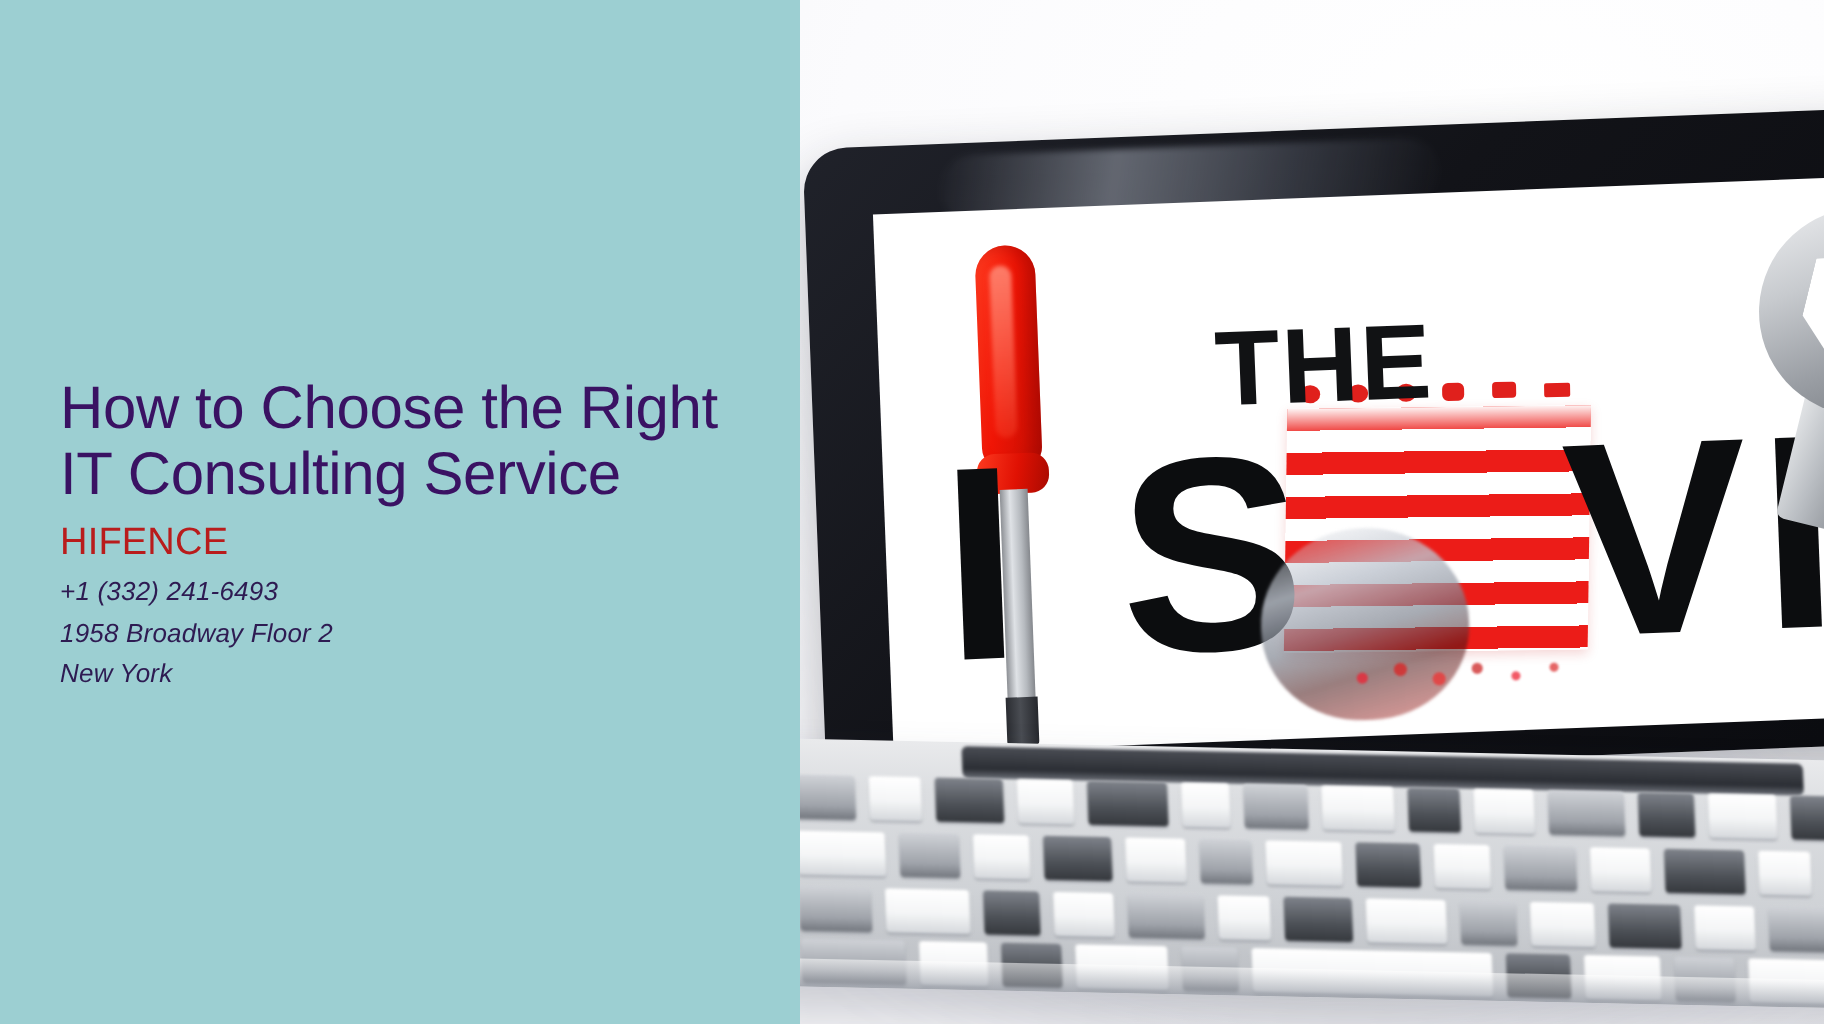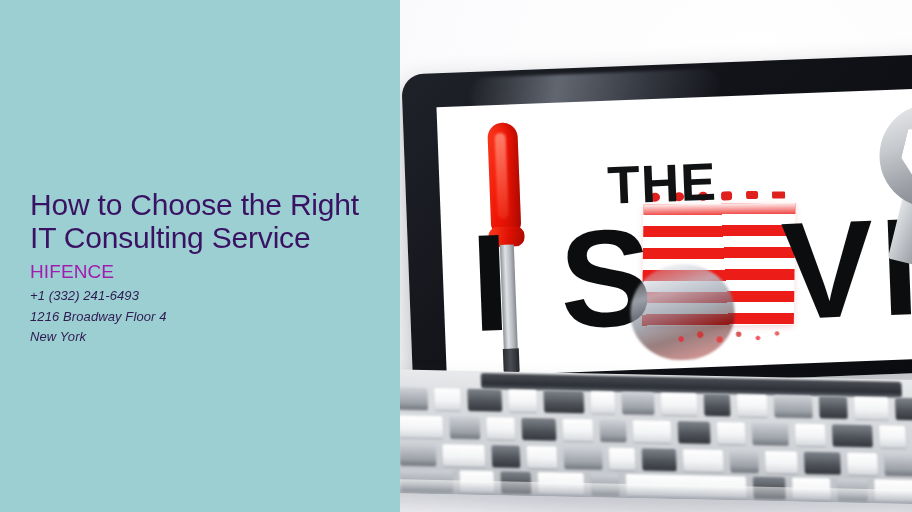--- a/index.html
+++ b/index.html
@@ -48,21 +48,21 @@
     letter-spacing: -0.2px;
     margin: 0 0 6px 0;
     white-space: pre-line;
   }
 
   .brand {
     font-family: "Liberation Sans", sans-serif;
     font-size: 19px;
     line-height: 24px;
     font-weight: 400;
-    color: #a21caf;
+    color: #b91c1c;
     letter-spacing: 0.1px;
     margin: 0 0 2px 0;
   }
 
   .meta-line {
     font-family: "Liberation Sans", sans-serif;
     font-size: 13px;
     line-height: 20.5px;
     font-weight: 400;
     color: #2e1b52;
@@ -425,21 +425,21 @@
 
     <div class="text-block">
 
       <h1 class="headline">How to Choose the Right
 IT Consulting Service</h1>
 
       <div class="brand">HIFENCE</div>
 
       <div class="meta-line">+1 (332) 241-6493</div>
 
-      <div class="meta-line">1216 Broadway Floor 4</div>
+      <div class="meta-line">1958 Broadway Floor 2</div>
 
       <div class="meta-line">New York</div>
 
 
 
     </div>
   </div>
 
   <div class="photo-panel">
 

